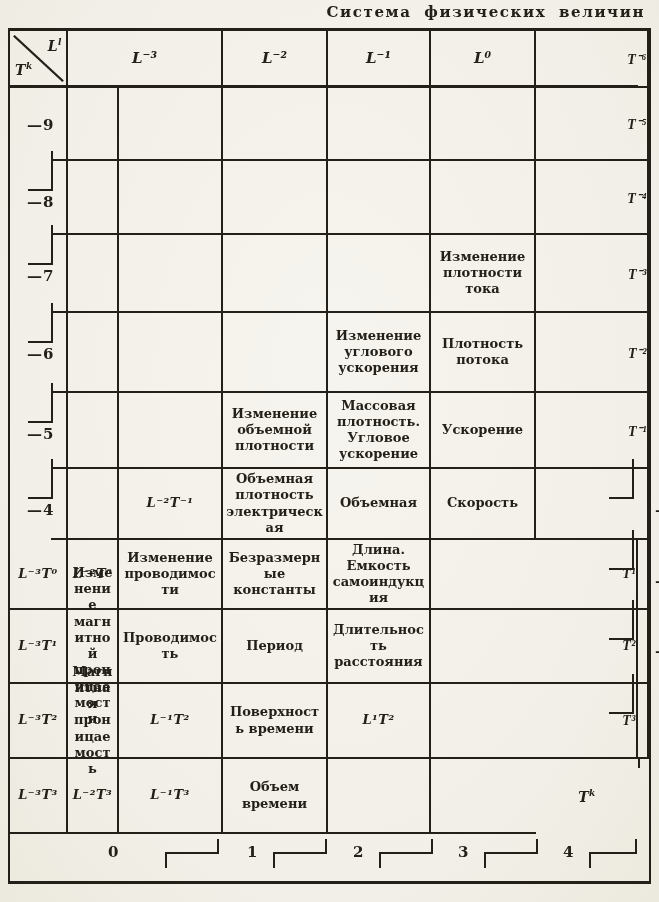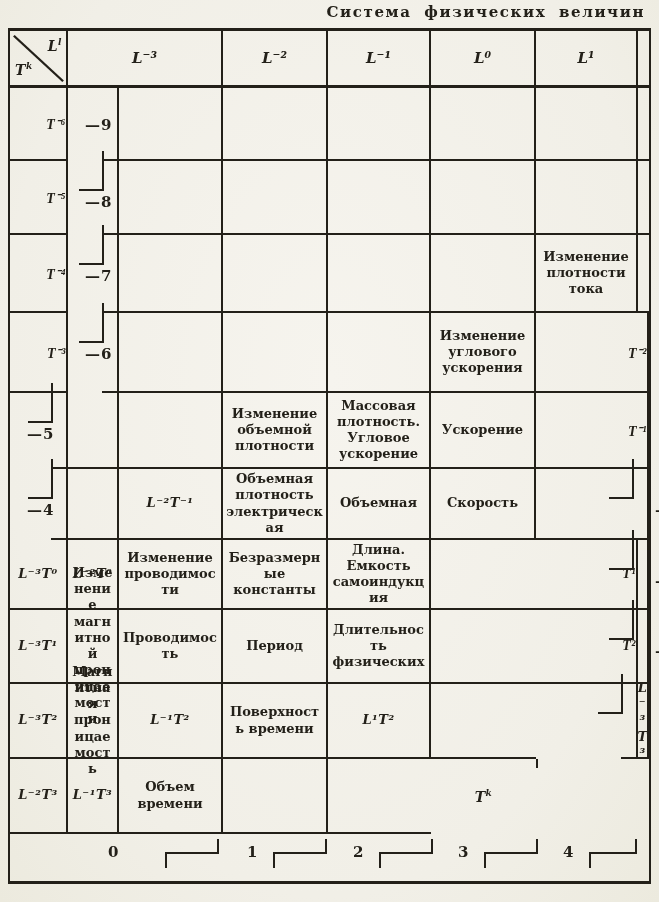--- a/index.html
+++ b/index.html
@@ -88,21 +88,20 @@
     <svg viewBox="0 0 58 57" preserveAspectRatio="none">
         <line x1="4" y1="5" x2="55" y2="53" stroke="#232019" stroke-width="2.4"></line>
       </svg>
     <span class="cl frm"><span>L</span><sup>l</sup></span>
     <span class="ct frm"><span>T</span><sup>k</sup></span>
   </div>
   <div class="c h span2 hdr">L⁻³</div>
   <div class="c h hdr">L⁻²</div>
   <div class="c h hdr">L⁻¹</div>
   <div class="c h hdr">L⁰</div>
-  <div class="c h hdr">L¹</div>
   <div class="c h noR"></div>
 
   <div class="c lab">
       <span class="frm">T⁻⁶</span>
     </div>
   <div class="c stair">
     <div class="dnum dnum0">—9</div>
   </div>
   <div class="c cell"></div>
   <div class="c cell"></div>
@@ -143,20 +142,21 @@
       <span class="frm">T⁻³</span>
     </div>
   <div class="c stair">
     <div class="step"></div>
     <div class="dnum">—6</div>
   </div>
   <div class="c cell"></div>
   <div class="c cell"></div>
   <div class="c cell"></div>
   <div class="c cell">Изменение углового ускорения</div>
+  <div class="c cell">Плотность потока</div>
   <div class="c noR"></div>
 
   <div class="c lab">
       <span class="frm">T⁻²</span>
     </div>
   <div class="c stair">
     <div class="step"></div>
     <div class="dnum">—5</div>
   </div>
   <div class="c cell"></div>
@@ -195,37 +195,40 @@
       <span class="frm">T¹</span>
     </div>
   <div class="c stair">
     <div class="step"></div>
     <div class="dnum">—2</div>
   </div>
   <div class="c cell frm">L⁻³T¹</div>
   <div class="c cell">Изменение магнитной проницаемости</div>
   <div class="c cell">Проводимость</div>
   <div class="c cell">Период</div>
-  <div class="c cell">Длительность физических</div>
+  <div class="c cell">Длительность расстояния</div>
   <div class="c noR"></div>
 
   <div class="c lab">
       <span class="frm">T²</span>
     </div>
   <div class="c stair">
     <div class="step"></div>
     <div class="dnum">—1</div>
   </div>
   <div class="c cell frm">L⁻³T²</div>
   <div class="c cell">Магнитная проницаемость</div>
   <div class="c cell frm">L⁻¹T²</div>
   <div class="c cell">Поверхность времени</div>
   <div class="c cell frm">L¹T²</div>
   <div class="c noR"></div>
 
+  <div class="c lab">
+      <span class="frm">T³</span>
+    </div>
   <div class="c stair">
     <div class="step"></div>
     <div class="dnum"></div>
   </div>
   <div class="c cell frm">L⁻³T³</div>
   <div class="c cell frm">L⁻²T³</div>
   <div class="c cell frm">L⁻¹T³</div>
   <div class="c cell">Объем времени</div>
   <div class="c cell"></div>
   <div class="c noR"></div>

